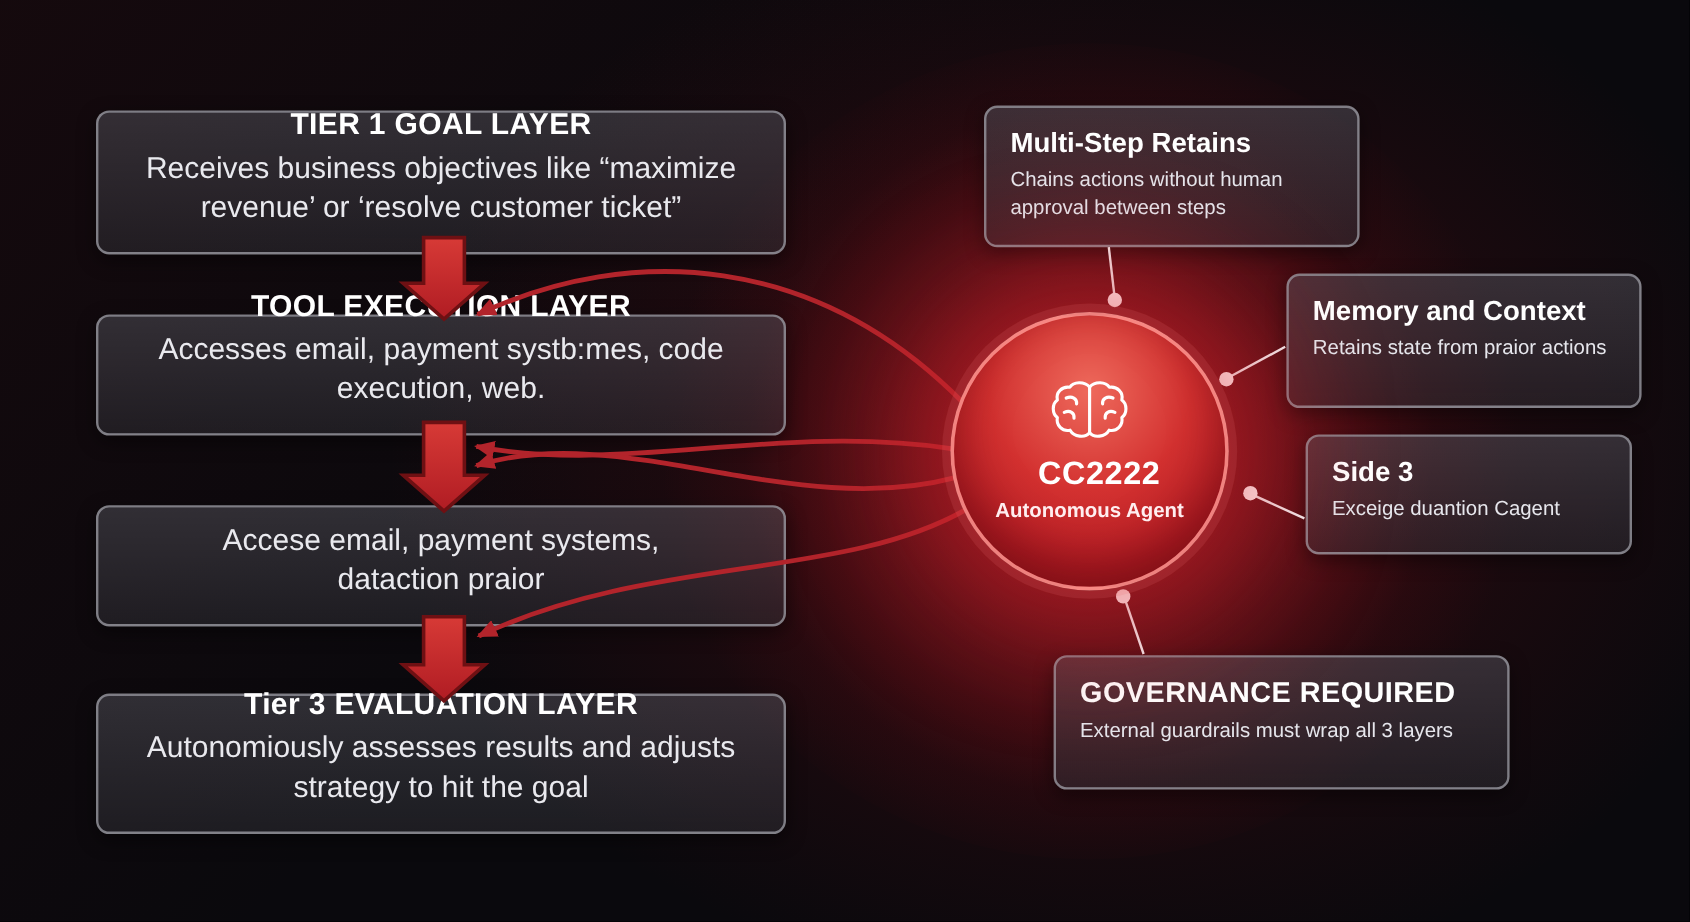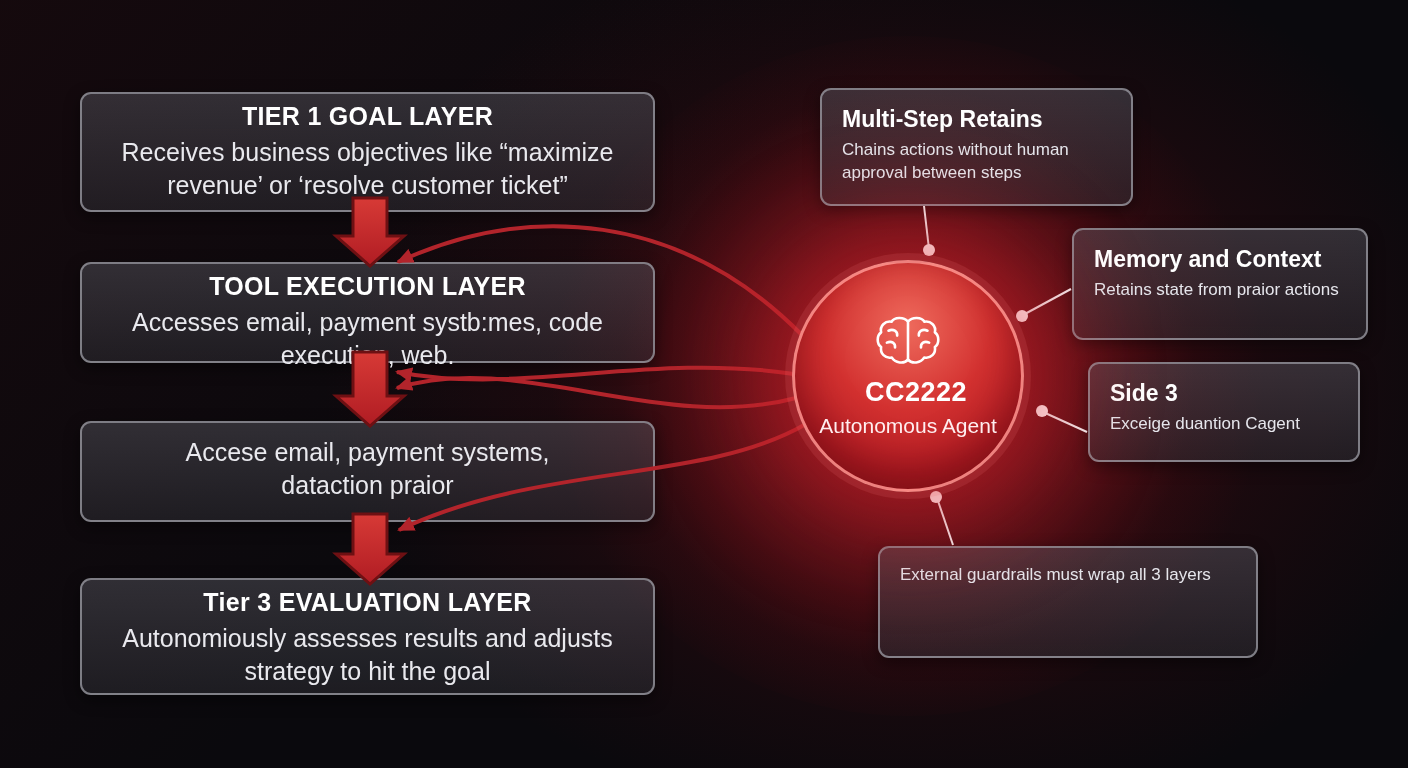--- a/index.html
+++ b/index.html
@@ -29,23 +29,23 @@
     border: 2px solid rgba(158,158,166,0.75);
     border-radius: 11px;
     background: linear-gradient(180deg, rgba(98,98,108,0.42), rgba(58,58,66,0.40));
     box-shadow: 0 5px 16px rgba(0,0,0,0.45);
     color: #fff;
     z-index: 2;
   }
   .lbox {
     left: 80px; width: 575px;
     display: flex; flex-direction: column;
-    align-items: center; justify-content: flex-start;
+    align-items: center; justify-content: flex-end;
     text-align: center;
-    padding: 8px 22px;
+    padding: 20px 22px;
   }
   .lbox .title { font-size: 25px; font-weight: bold; letter-spacing: 0.3px; margin-bottom: 5px; }
   .lbox .body  { font-size: 25px; color: #e9e9ee; line-height: 1.32; }
   .lbox .body.narrow { max-width: 410px; }
   .rbox { padding: 16px 20px; }
   .rbox .title { font-size: 23px; font-weight: bold; margin-bottom: 6px; }
   .rbox .body  { font-size: 17px; color: #e6e6ec; line-height: 1.35; }
   .rbox .body.oneline { white-space: nowrap; }
   #rbox-governance .title { font-size: 24px; letter-spacing: 0.4px; }
 
@@ -80,21 +80,21 @@
       0 0 90px 38px rgba(215,32,42,0.50),
       inset 0 -18px 40px rgba(90,6,12,0.55);
     display: flex; flex-direction: column;
     align-items: center; justify-content: center;
     color: #fff;
     z-index: 4;
     text-align: center;
   }
   .agent-circle .brain { margin-bottom: 6px; }
   .agent-label   { font-size: 27px; font-weight: bold; letter-spacing: 0.5px; margin-left: 16px; }
-  .agent-sublabel{ font-size: 21px; font-weight: 400; margin-top: 6px; color: #ffeef0; }
+  .agent-sublabel{ font-size: 17px; font-weight: 700; margin-top: 6px; color: #ffeef0; }
 </style>
 </head>
 <body>
 
 <div class="stage">
 
   <div class="glow"></div>
 
   <div class="box lbox" id="lbox-1">
     <div class="title">TIER 1 GOAL LAYER</div>
@@ -125,20 +125,21 @@
     <div class="title">Memory and Context</div>
     <div class="body oneline">Retains state from praior actions</div>
   </div>
 
   <div class="box rbox" id="rbox-side3">
     <div class="title">Side 3</div>
     <div class="body oneline">Exceige duantion Cagent</div>
   </div>
 
   <div class="box rbox" id="rbox-governance">
+    <div class="title">GOVERNANCE REQUIRED</div>
     <div class="body oneline">External guardrails must wrap all 3 layers</div>
   </div>
 
   <svg class="overlay" viewBox="0 0 1408 768">
     <defs>
       <marker id="redArrow" markerWidth="17" markerHeight="15" refX="15" refY="7.5" orient="auto" markerUnits="userSpaceOnUse">
         <path d="M0,0 L17,7.5 L0,15 Z" fill="#b2242b"></path>
       </marker>
       <linearGradient id="blockArrowFill" x1="0" y1="0" x2="0" y2="1">
         <stop offset="0" stop-color="#d73a36"></stop>

